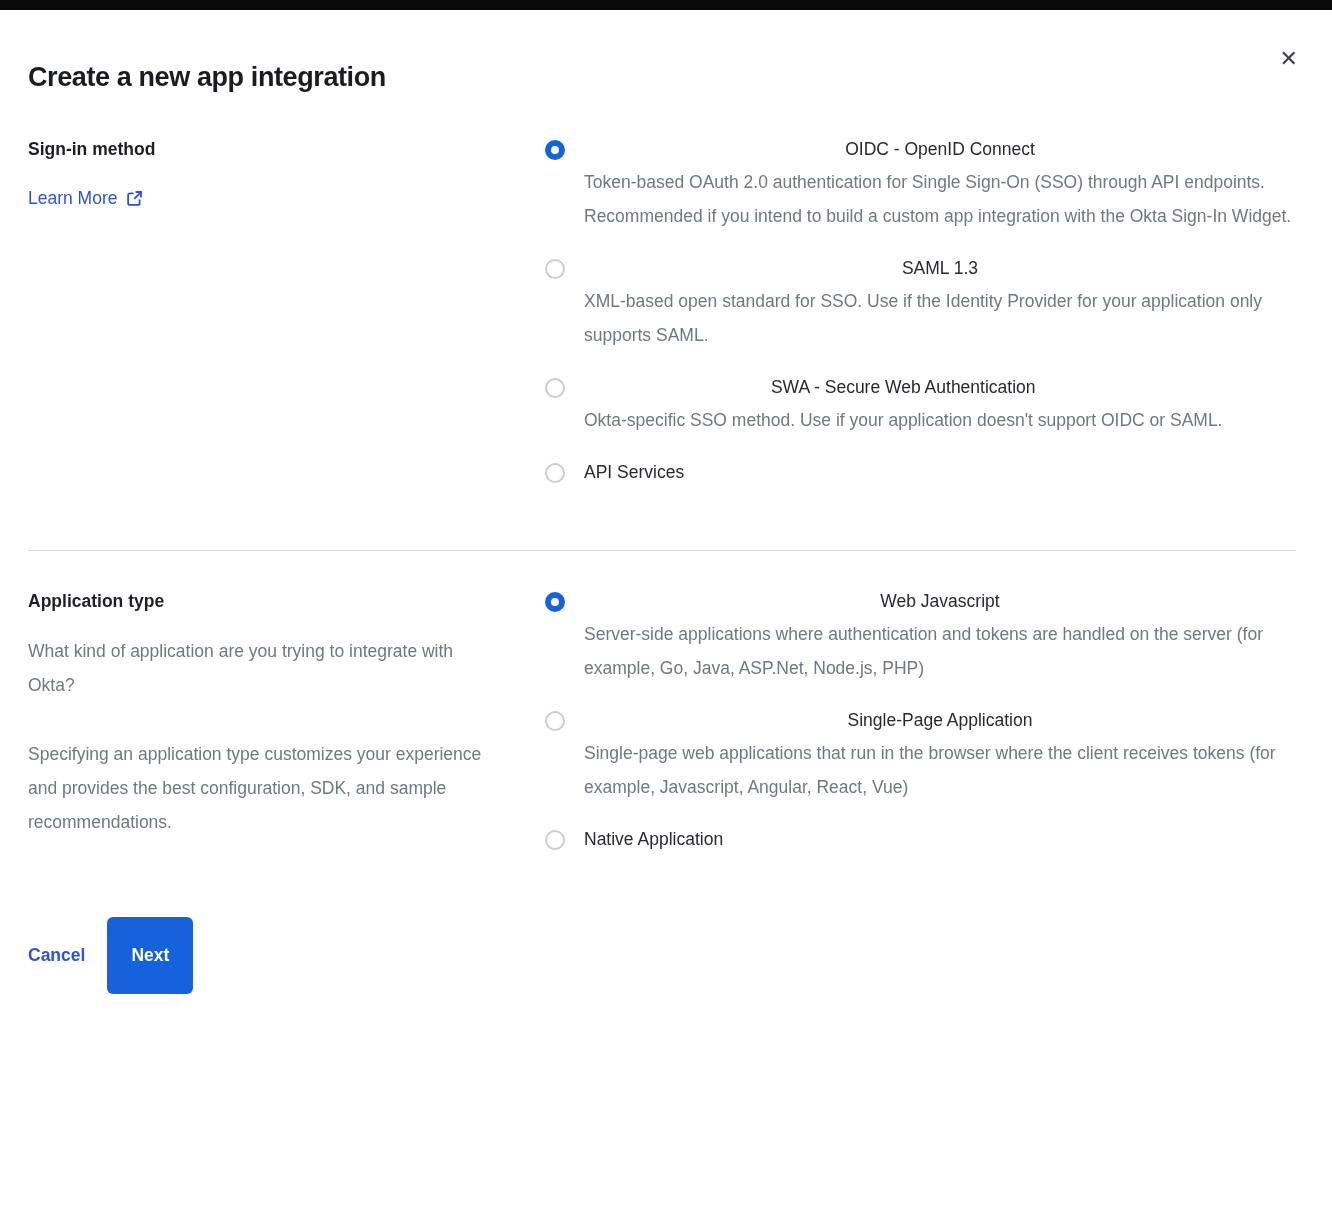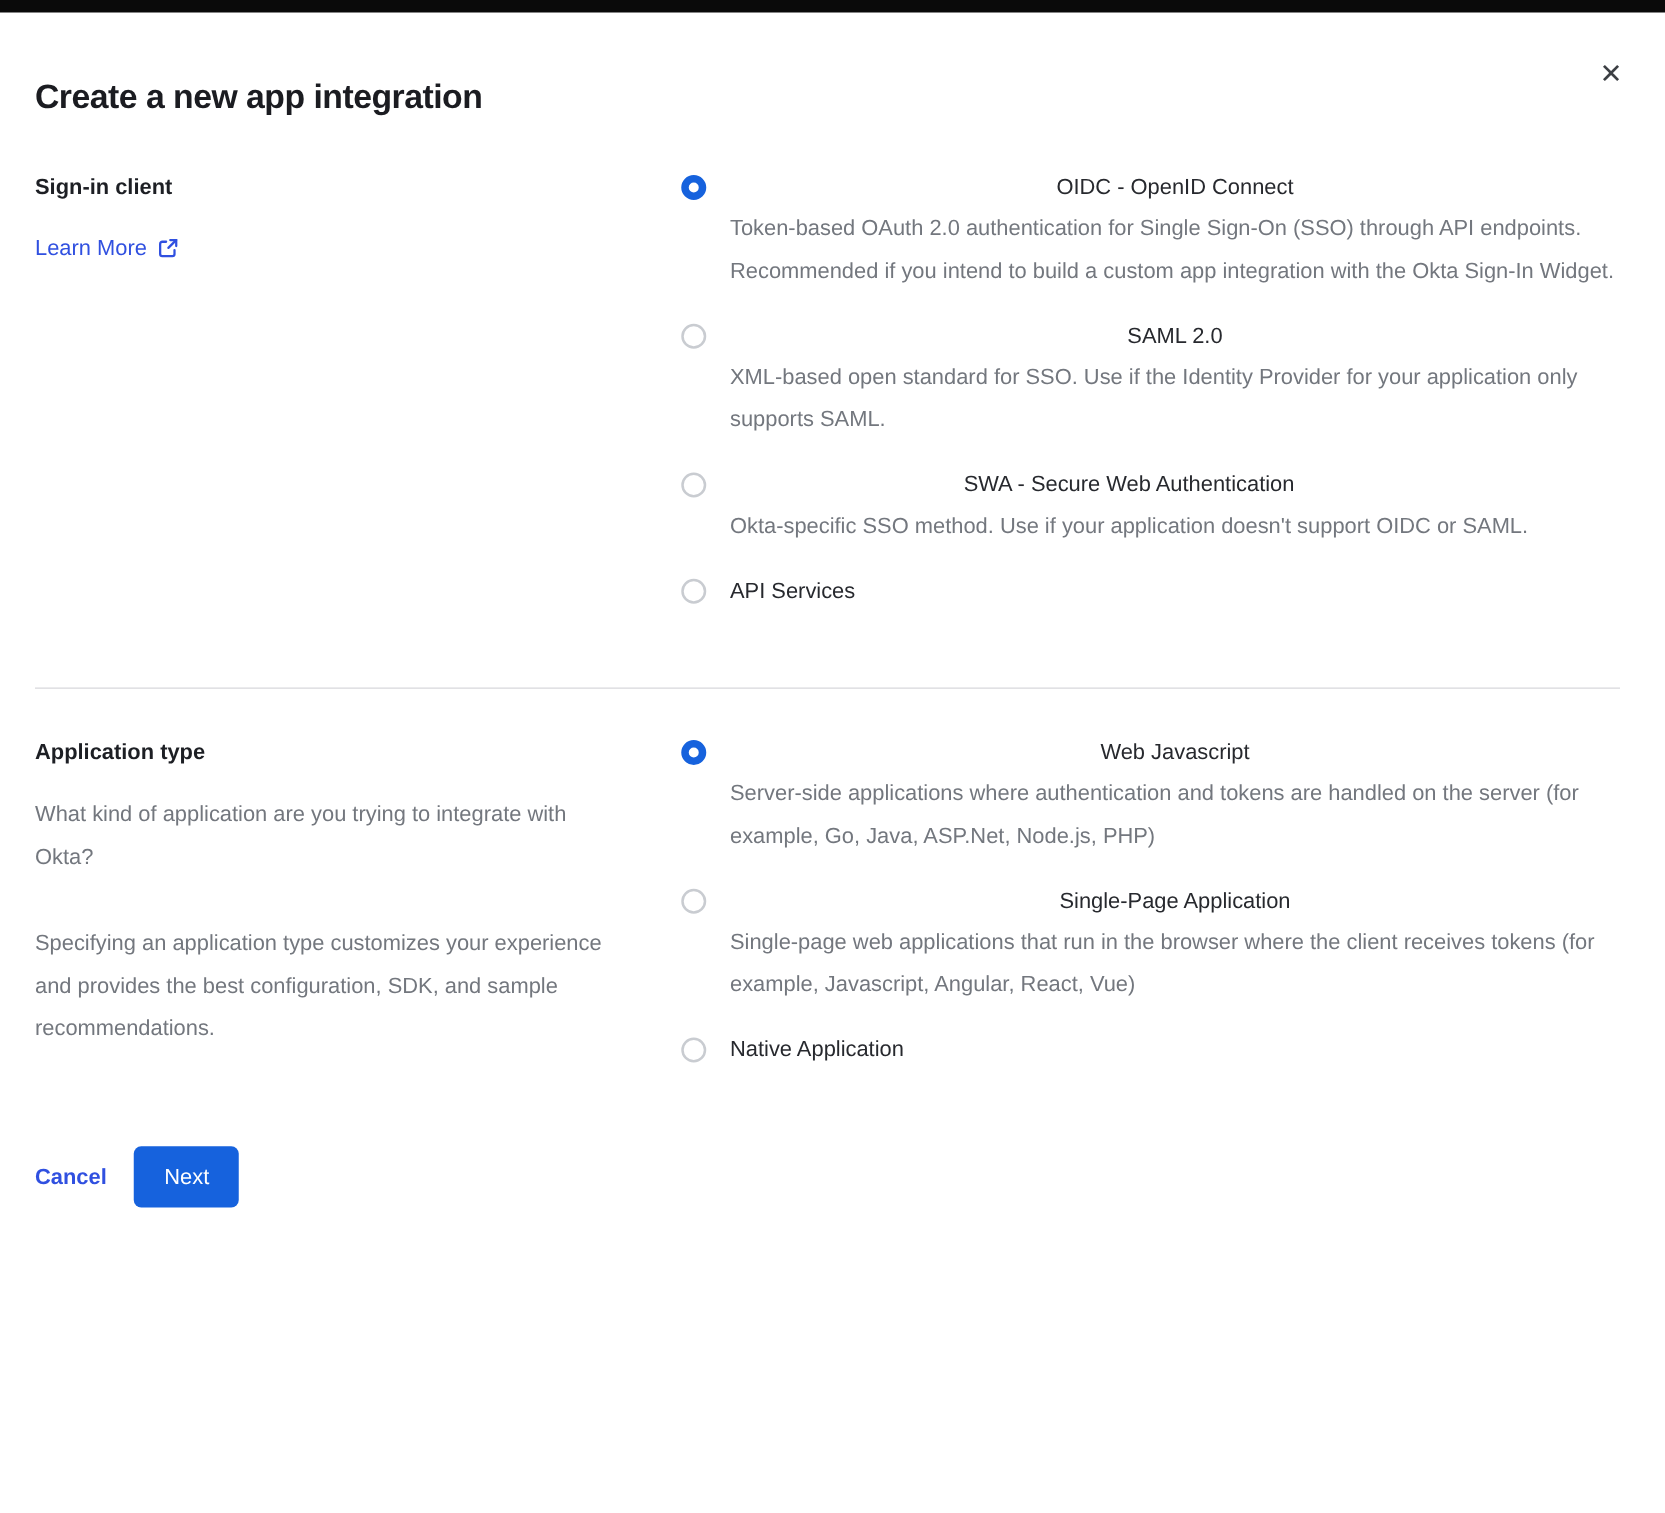--- a/index.html
+++ b/index.html
@@ -126,41 +126,41 @@
     font-weight: 700;
     color: #3050e0;
     text-decoration: none;
     cursor: pointer;
   }
   .next-btn {
     background: #1662dd;
     color: #ffffff;
     font-family: "Liberation Sans", sans-serif;
     font-size: 17.5px;
-    font-weight: 400;
+    font-weight: 700;
     border: none;
     border-radius: 6px;
-    padding: 14px 24px;
+    padding: 28px 24px;
     cursor: pointer;
   }
 </style>
 </head>
 <body>
 
 <div class="top-border"></div>
 
 <div class="dialog">
 
   <button class="close-btn">✕</button>
 
   <h1 class="dialog-title">Create a new app integration</h1>
 
   <div class="row">
     <div>
-      <div class="section-heading">Sign-in client</div>
+      <div class="section-heading">Sign-in method</div>
       <a class="learn-more">
         <span>Learn More</span>
         <span>
           <svg width="17" height="17" viewBox="0 0 16 16" fill="none">
             <path d="M6.5 3.2H3.6C2.7 3.2 2 3.9 2 4.8v7.6c0 .9.7 1.6 1.6 1.6h7.6c.9 0 1.6-.7 1.6-1.6V9.5" stroke="#3050e0" stroke-width="1.7" stroke-linecap="round"></path>
             <path d="M9.6 1.9h4.5v4.5" stroke="#3050e0" stroke-width="1.7" stroke-linecap="round"></path>
             <path d="M14 2L8.2 7.8" stroke="#3050e0" stroke-width="1.7" stroke-linecap="round"></path>
           </svg>
         </span>
       </a>
@@ -171,21 +171,21 @@
         <span class="radio selected"></span>
         <span class="option-text">
           <span class="option-label">OIDC - OpenID Connect</span>
           <span class="option-desc">Token-based OAuth 2.0 authentication for Single Sign-On (SSO) through API endpoints. Recommended if you intend to build a custom app integration with the Okta Sign-In Widget.</span>
         </span>
       </label>
 
       <label class="option">
         <span class="radio"></span>
         <span class="option-text">
-          <span class="option-label">SAML 2.0</span>
+          <span class="option-label">SAML 1.3</span>
           <span class="option-desc">XML-based open standard for SSO. Use if the Identity Provider for your application only supports SAML.</span>
         </span>
       </label>
 
       <label class="option">
         <span class="radio"></span>
         <span class="option-text">
           <span class="option-label">SWA - Secure Web Authentication</span>
           <span class="option-desc">Okta-specific SSO method. Use if your application doesn't support OIDC or SAML.</span>
         </span>

